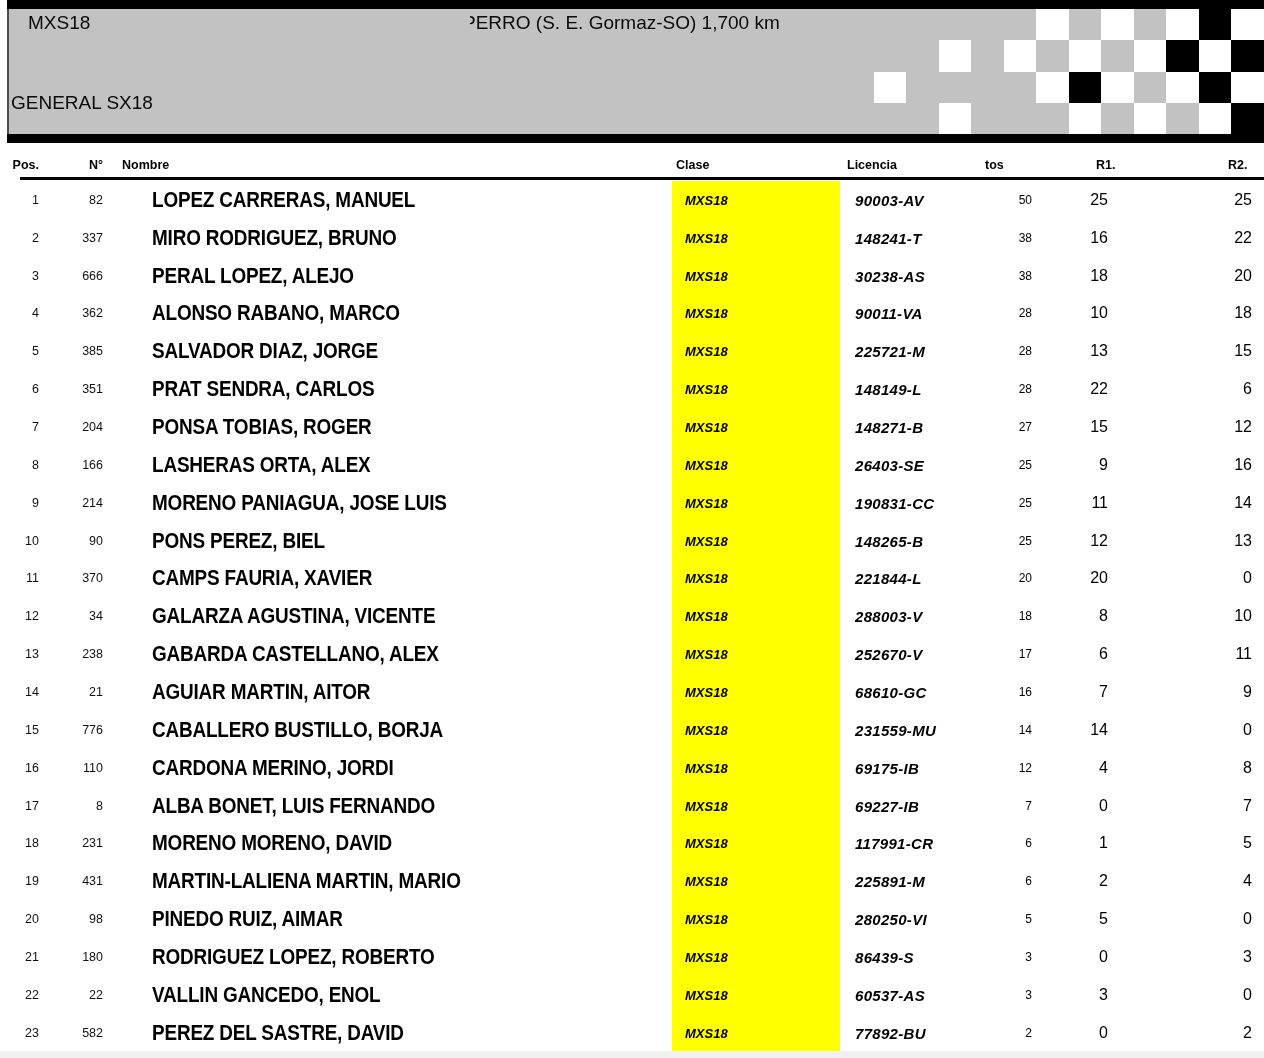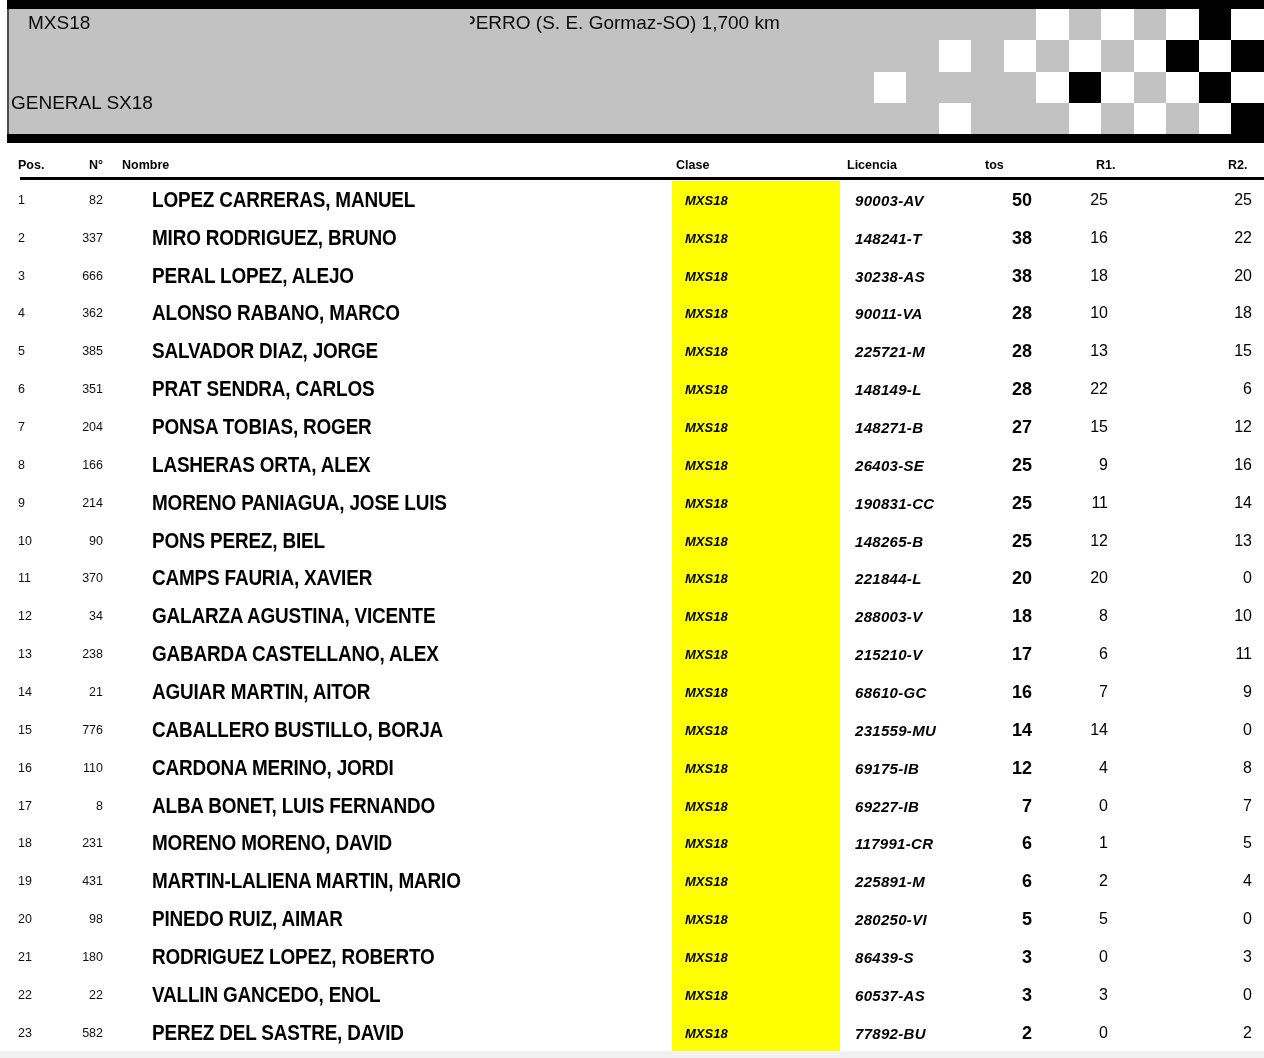--- a/index.html
+++ b/index.html
@@ -18,37 +18,37 @@
   .title-clip{position:absolute;left:463px;top:12px;width:340px;height:23px;overflow:hidden;}
   .title-clip .banner-text{position:static;display:block;margin-left:-7px;}
   
   .flag{position:absolute;left:834px;top:9px;width:423px;height:125px;display:grid;
         grid-template-columns:repeat(13,1fr);grid-template-rows:repeat(4,1fr);}
   .flag div{width:100%;height:100%;}
   
   .th{position:absolute;top:158px;height:16px;font-weight:bold;font-size:12.5px;white-space:nowrap;}
   .rule{position:absolute;left:20px;top:177px;width:1244px;height:3px;background:#000;}
   
-  .c-pos{left:18px;width:33px;}
+  .c-pos{left:6px;width:33px;text-align:right;}
   .c-num{left:58px;width:45px;text-align:right;}
   .c-nameh{left:122px;}
   .c-claseh{left:676px;}
   .c-lich{left:847px;}
   .c-ptsh{left:985px;}
   .c-r1h{left:1096px;}
   .c-r2h{left:1228px;}
   
   .yellow-band{position:absolute;left:672px;top:181px;width:168px;height:871px;background:#ffff00;}
   .row{position:absolute;left:0;width:1264px;height:38px;}
   .cell{position:absolute;top:50%;transform:translateY(-50%);white-space:nowrap;}
   .cell.small{font-size:12.5px;color:#111;}
   .cell.name{left:152px;font-size:22px;font-weight:bold;transform:translateY(-50%) scaleX(0.86);transform-origin:left center;letter-spacing:-0.2px;}
   .cell.clase{left:685px;font-size:13px;font-weight:bold;font-style:italic;}
   .cell.lic{left:855px;font-size:15px;font-weight:bold;font-style:italic;letter-spacing:0.3px;}
-  .cell.pts{left:952px;width:80px;text-align:right;font-size:18px;font-weight:bold;}
+  .cell.pts{left:952px;width:80px;text-align:right;font-size:12px;font-weight:normal;}
   .cell.r1{left:1028px;width:80px;text-align:right;font-size:16px;}
   .cell.r2{left:1172px;width:80px;text-align:right;font-size:16px;}
   .bottom-strip{position:absolute;left:0;top:1051px;width:1264px;height:7px;background:#f1f1f1;}
 </style>
 </head>
 <body>
 
 <div class="page">
 
   <div class="banner">
@@ -246,21 +246,21 @@
         <div class="cell lic">288003-V</div>
         <div class="cell pts">18</div>
         <div class="cell r1">8</div>
         <div class="cell r2">10</div>
       </div>
       <div class="row" style="top: 635.2px; height: 37.85px;">
         <div class="cell small c-pos">13</div>
         <div class="cell small c-num">238</div>
         <div class="cell name">GABARDA CASTELLANO, ALEX</div>
         <div class="cell clase">MXS18</div>
-        <div class="cell lic">215210-V</div>
+        <div class="cell lic">252670-V</div>
         <div class="cell pts">17</div>
         <div class="cell r1">6</div>
         <div class="cell r2">11</div>
       </div>
       <div class="row" style="top: 673.05px; height: 37.85px;">
         <div class="cell small c-pos">14</div>
         <div class="cell small c-num">21</div>
         <div class="cell name">AGUIAR MARTIN, AITOR</div>
         <div class="cell clase">MXS18</div>
         <div class="cell lic">68610-GC</div>

